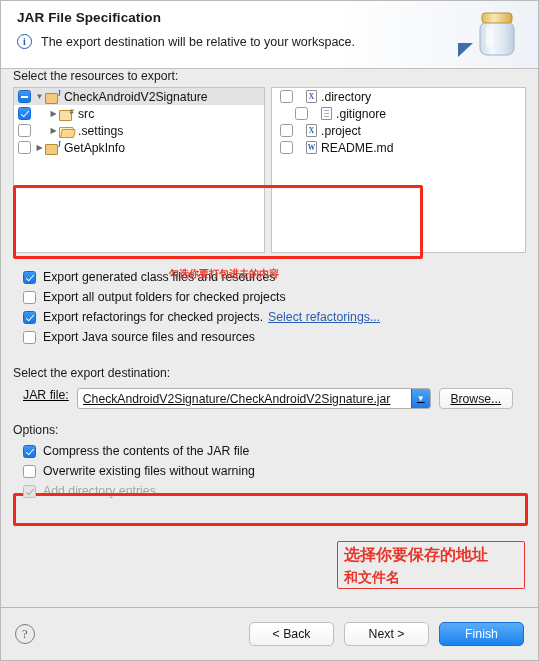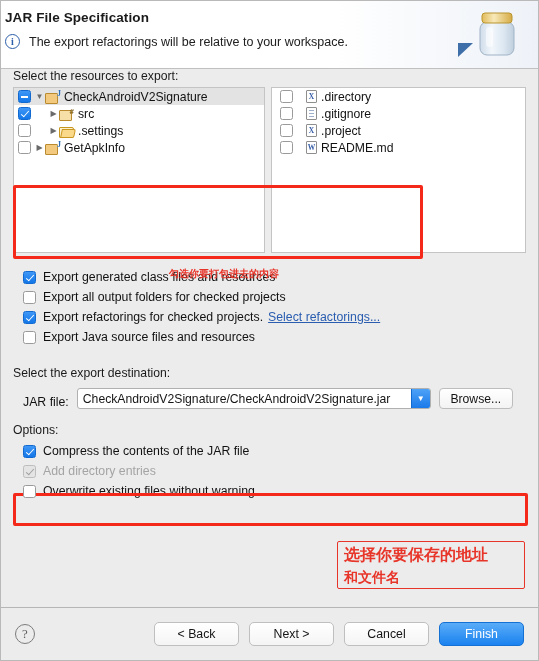--- a/index.html
+++ b/index.html
@@ -35,21 +35,21 @@
     position: absolute; left: 0; right: 0; text-align: center;
     font-size: 13px; color: #3b3b3b; letter-spacing: .1px;
   }
 
   
   .header {
     position: relative;
     height: 68px;
     background: linear-gradient(to right, #ffffff 0%, #ffffff 62%, #eef2f8 100%);
     border-bottom: 1px solid #c0c0c0;
-    padding: 9px 12px 0 4px;
+    padding: 9px 12px 0 16px;
   }
   .header h1 {
     margin: 0 0 9px 0;
     font-size: 13.5px; font-weight: bold; color: #1a1a1a;
     letter-spacing: .1px;
   }
   .header-desc { display: flex; align-items: center; gap: 9px; }
   .info-icon {
     width: 15px; height: 15px; flex: 0 0 15px;
     border: 1.3px solid #2b5ea8; border-radius: 50%;
@@ -209,21 +209,21 @@
     font-size: 12.3px; color: #121212;
   }
   .optrow .cb { margin-right: 7px; }
   .optrow.dim { color: #a4a4a4; }
   .link {
     color: #2a5db0; text-decoration: underline; margin-left: 5px;
     font-size: 12.3px; cursor: pointer;
   }
 
   
-  .destrow { display: flex; align-items: flex-end; margin-top: 8px; padding-left: 10px; }
+  .destrow { display: flex; align-items: flex-start; margin-top: 8px; padding-left: 10px; text-decoration: underline; }
   .destrow .lab { font-size: 12.3px; color: #121212; margin-right: 8px; }
   .combo {
     display: flex; align-items: center;
     width: 354px; height: 21px;
     background: #fff;
     border: 1px solid #b0b0b0; border-radius: 3px;
     overflow: hidden;
   }
   .combo input {
     flex: 1; border: 0; outline: none; height: 100%;
@@ -279,21 +279,21 @@
 </head>
 <body>
 
 <div id="app">
 
 
   <div class="header">
     <h1>JAR File Specification</h1>
     <div class="header-desc">
       <div class="info-icon">i</div>
-      <span class="txt">The export refactorings will be relative to your workspace.</span>
+      <span class="txt">The export destination will be relative to your workspace.</span>
     </div>
     <div class="jar-art">
       <div class="arrow"></div>
       <svg width="66" height="58" viewBox="0 0 66 58">
         <defs>
           <linearGradient id="jg" x1="0" y1="0" x2="1" y2="0">
             <stop offset="0" stop-color="#cfdcea"></stop>
               <stop offset=".35" stop-color="#f2f7fb"></stop>
             <stop offset=".7" stop-color="#dce7f1"></stop>
               <stop offset="1" stop-color="#bfcedd"></stop>
@@ -350,21 +350,21 @@
         </div>
       </div>
 
       <div class="pane right">
         <div class="row" style="padding-left:8px">
           <div class="cb"></div>
           <div style="width:10px"></div>
           <div class="ic-file">X</div>
           <span>.directory</span>
         </div>
-        <div class="row" style="padding-left:8px">
+        <div class="row" style="padding-left:23px">
           <div class="cb"></div>
           <div style="width:10px"></div>
           <div class="ic-file lines"></div>
           <span>.gitignore</span>
         </div>
         <div class="row" style="padding-left:8px">
           <div class="cb"></div>
           <div style="width:10px"></div>
           <div class="ic-file">X</div>
           <span>.project</span>
@@ -413,38 +413,37 @@
     </div>
 
     <div class="redbox" style="left:12px; top:424px; width:515px; height:33px;"></div>
 
     <div class="section-label" style="margin-top:14px">Options:</div>
     <div>
       <div class="optrow">
         <div class="cb checked"></div>
         <span>Compress the contents of the JAR file</span>
       </div>
+      <div class="optrow">
+        <div class="cb"></div>
+        <span>Overwrite existing files without warning</span>
+      </div>
       <div class="optrow dim">
         <div class="cb disabled"></div>
         <span>Add directory entries</span>
-      </div>
-      <div class="optrow">
-        <div class="cb"></div>
-        <span>Overwrite existing files without warning</span>
       </div>
     </div>
 
     <div class="redbox thin" style="left:336px; top:472px; width:188px; height:48px;"></div>
     <div class="annot-cn" style="left:343px; top:474px; font-size:16px; line-height:23px;">选择你要保存的地址</div>
     <div class="annot-cn" style="left:343px; top:497px; font-size:14px; line-height:23px;">和文件名</div>
   </div>
 
   <div class="footer">
     <div class="help-icon">?</div>
     <div class="fbtns">
       <div class="fbtn">&lt; Back</div>
       <div class="fbtn">Next &gt;</div>
-      <div class="fbtn">Cancel</div>
       <div class="fbtn primary">Finish</div>
     </div>
   </div>
 
 </div>
 
 </body></html>

